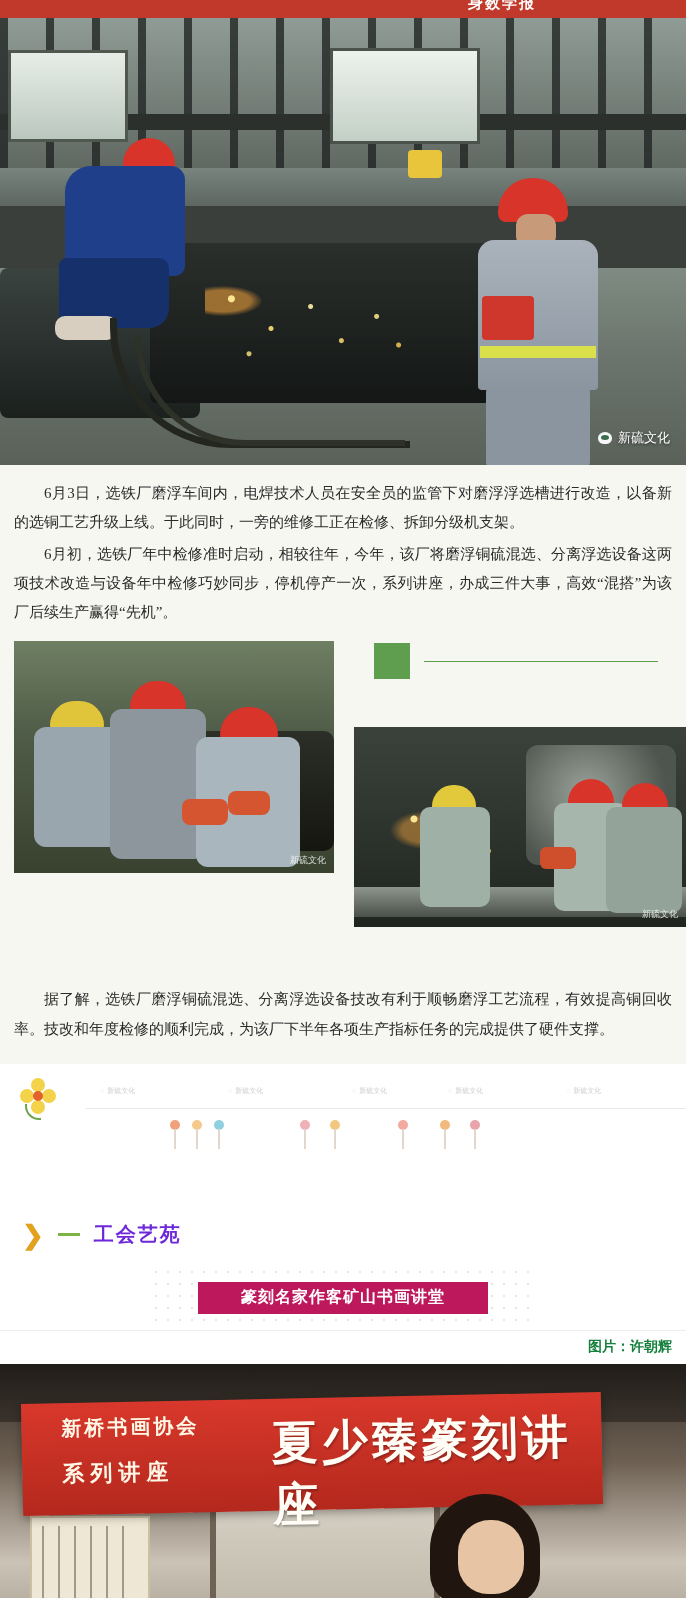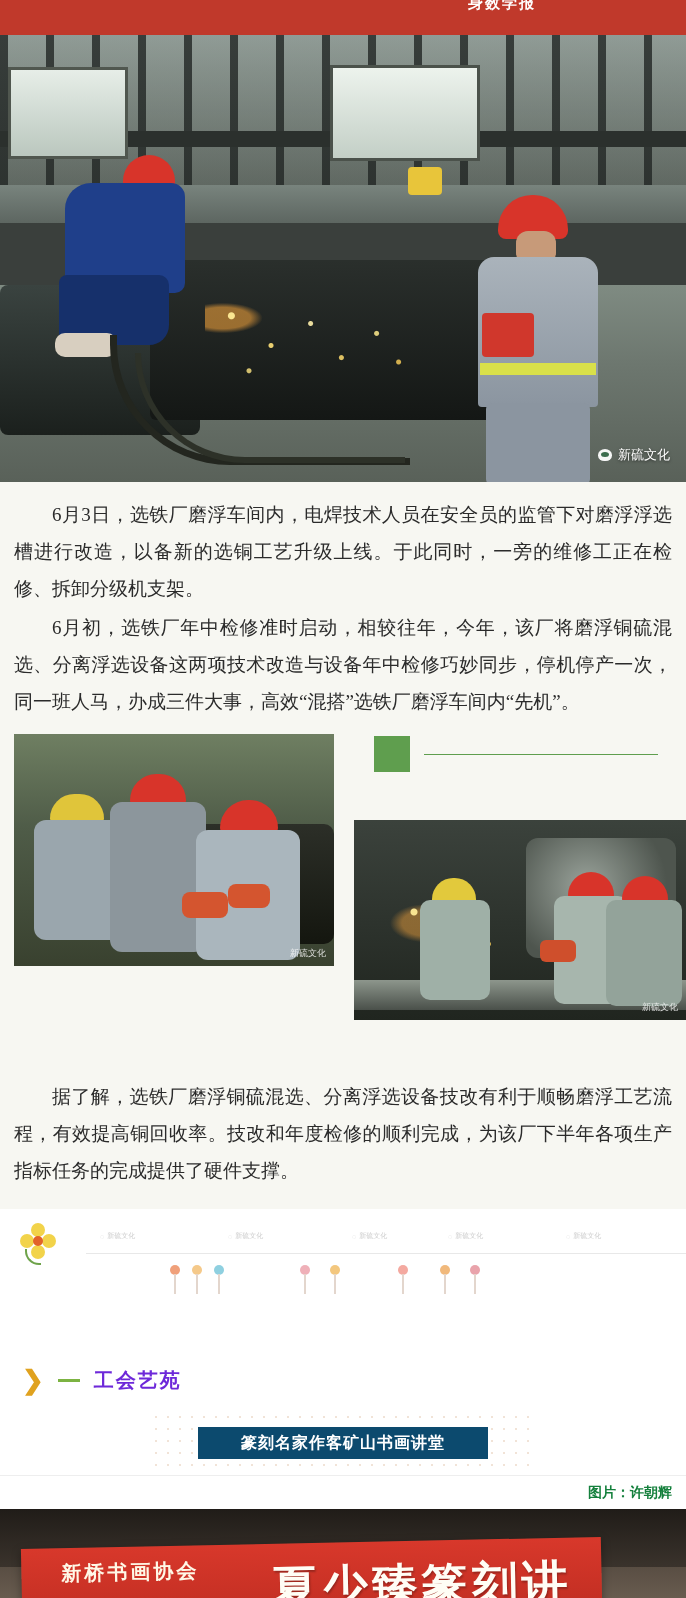--- a/index.html
+++ b/index.html
@@ -7,21 +7,21 @@
     width: 686px;
     background: #ffffff;
     font-family: "Liberation Sans", sans-serif;
     color: #333;
     overflow-x: hidden;
   }
   .page { width: 686px; position: relative; }
 
   
   .top-bar {
-    height: 35px;
+    height: 18px;
     background: #c0392b;
     position: relative;
     overflow: hidden;
   }
   .top-bar .tb-text {
     position: absolute;
     right: 150px;
     top: -6px;
     color: #fff;
     font-size: 15px;
@@ -165,21 +165,21 @@
     content:""; position:absolute; left:3px; top:3px; width:8px; height:5px;
     background:#3a6e4d; border-radius:50%;
   }
 
   
   .article {
     background: #f7f7f2;
     padding: 14px 14px 18px 14px;
   }
   .para {
-    font-size: 19px;
+    font-size: 15px;
     line-height: 1.95;
     text-indent: 2em;
     color: #2b2b2b;
     margin-bottom: 2px;
     text-align: justify;
     font-family: "Liberation Serif", serif;
   }
 
   
   .divider-row {
@@ -303,21 +303,21 @@
     position:relative; height:64px; margin-top:10px;
   }
   .banner-dots {
     position:absolute; left:150px; right:150px; top:0; height:64px;
     background-image: radial-gradient(#efe0d2 1px, transparent 1.4px);
     background-size: 12px 12px;
     opacity:.9;
   }
   .banner {
     position:absolute; left:198px; top:16px; width:290px; height:32px;
-    background:#0c4a6e; color:#fff; display:flex; align-items:center; justify-content:center;
+    background:#be185d; color:#fff; display:flex; align-items:center; justify-content:center;
     font-size:16px; font-weight:bold; letter-spacing:1px;
     font-family:"Liberation Serif", serif;
   }
 
   
   .credit {
     height:34px; border-top:1px solid #eee;
     display:flex; align-items:center; justify-content:flex-end;
     padding-right:14px; font-size:14px; font-weight:bold; color:#15803d;
     font-family:"Liberation Serif", serif;
@@ -416,21 +416,21 @@
       <div class="legs"></div>
     </div>
     <div class="watermark">
       <span class="wm-dot"></span>
       <span>新硫文化</span>
     </div>
   </div>
 
   <div class="article">
     <p class="para">6月3日，选铁厂磨浮车间内，电焊技术人员在安全员的监管下对磨浮浮选槽进行改造，以备新的选铜工艺升级上线。于此同时，一旁的维修工正在检修、拆卸分级机支架。</p>
-    <p class="para">6月初，选铁厂年中检修准时启动，相较往年，今年，该厂将磨浮铜硫混选、分离浮选设备这两项技术改造与设备年中检修巧妙同步，停机停产一次，同一班人马，办成三件大事，高效“混搭”选铁厂磨浮车间内“先机”。</p>
+    <p class="para">6月初，选铁厂年中检修准时启动，相较往年，今年，该厂将磨浮铜硫混选、分离浮选设备这两项技术改造与设备年中检修巧妙同步，停机停产一次，系列讲座，办成三件大事，高效“混搭”为该厂后续生产赢得“先机”。</p>
 
     <div class="divider-row">
       <div class="sq"></div>
       <div class="ln"></div>
     </div>
 
     <div class="photo-row">
       <div class="photo-a">
         <div class="bg"></div>
         <div class="pipe"></div>

